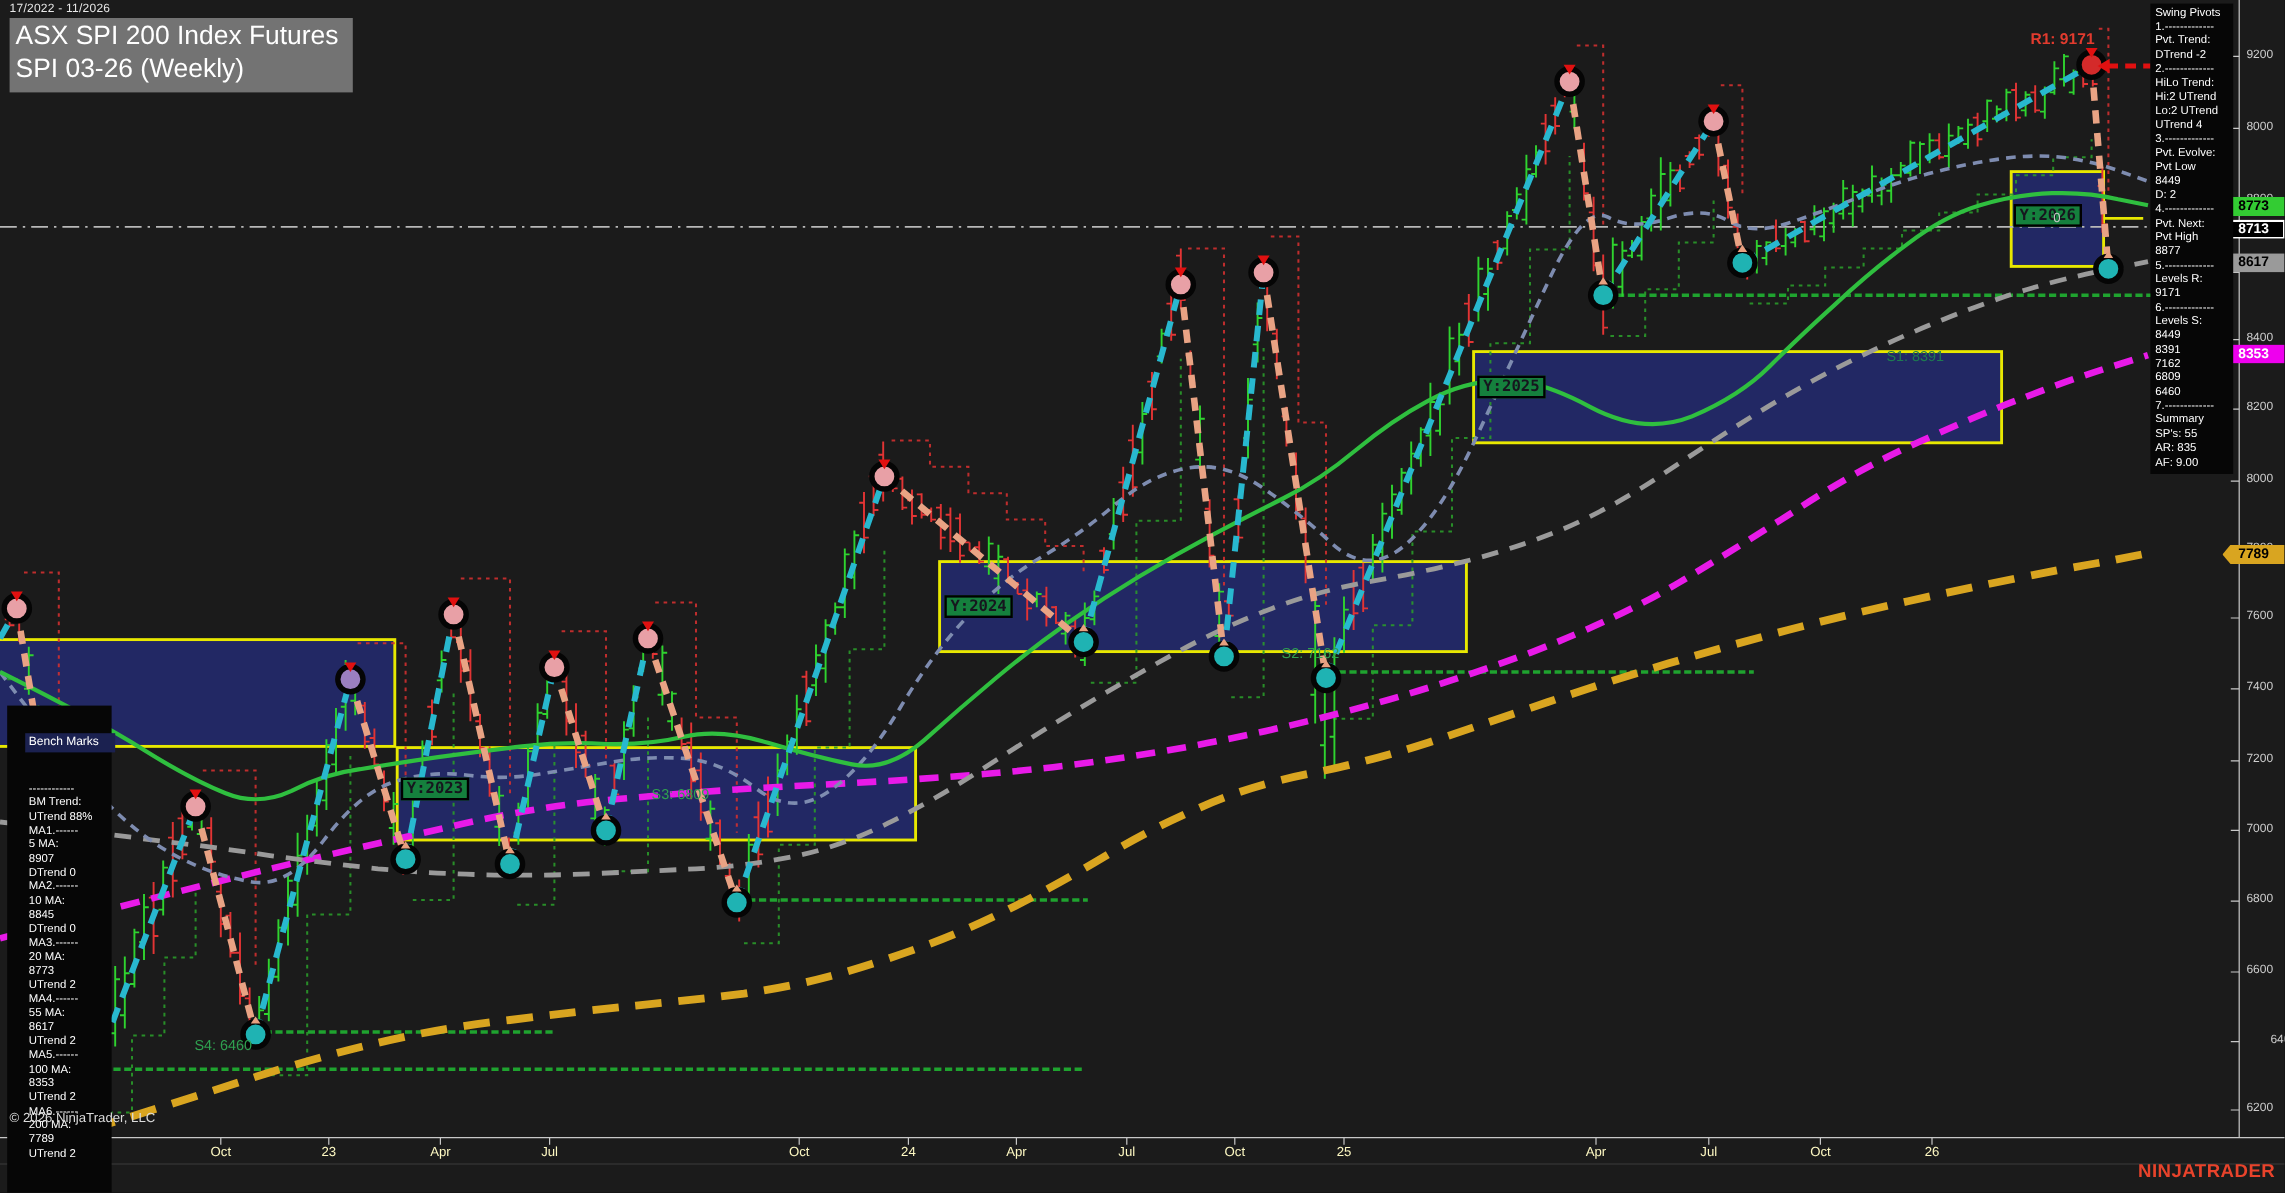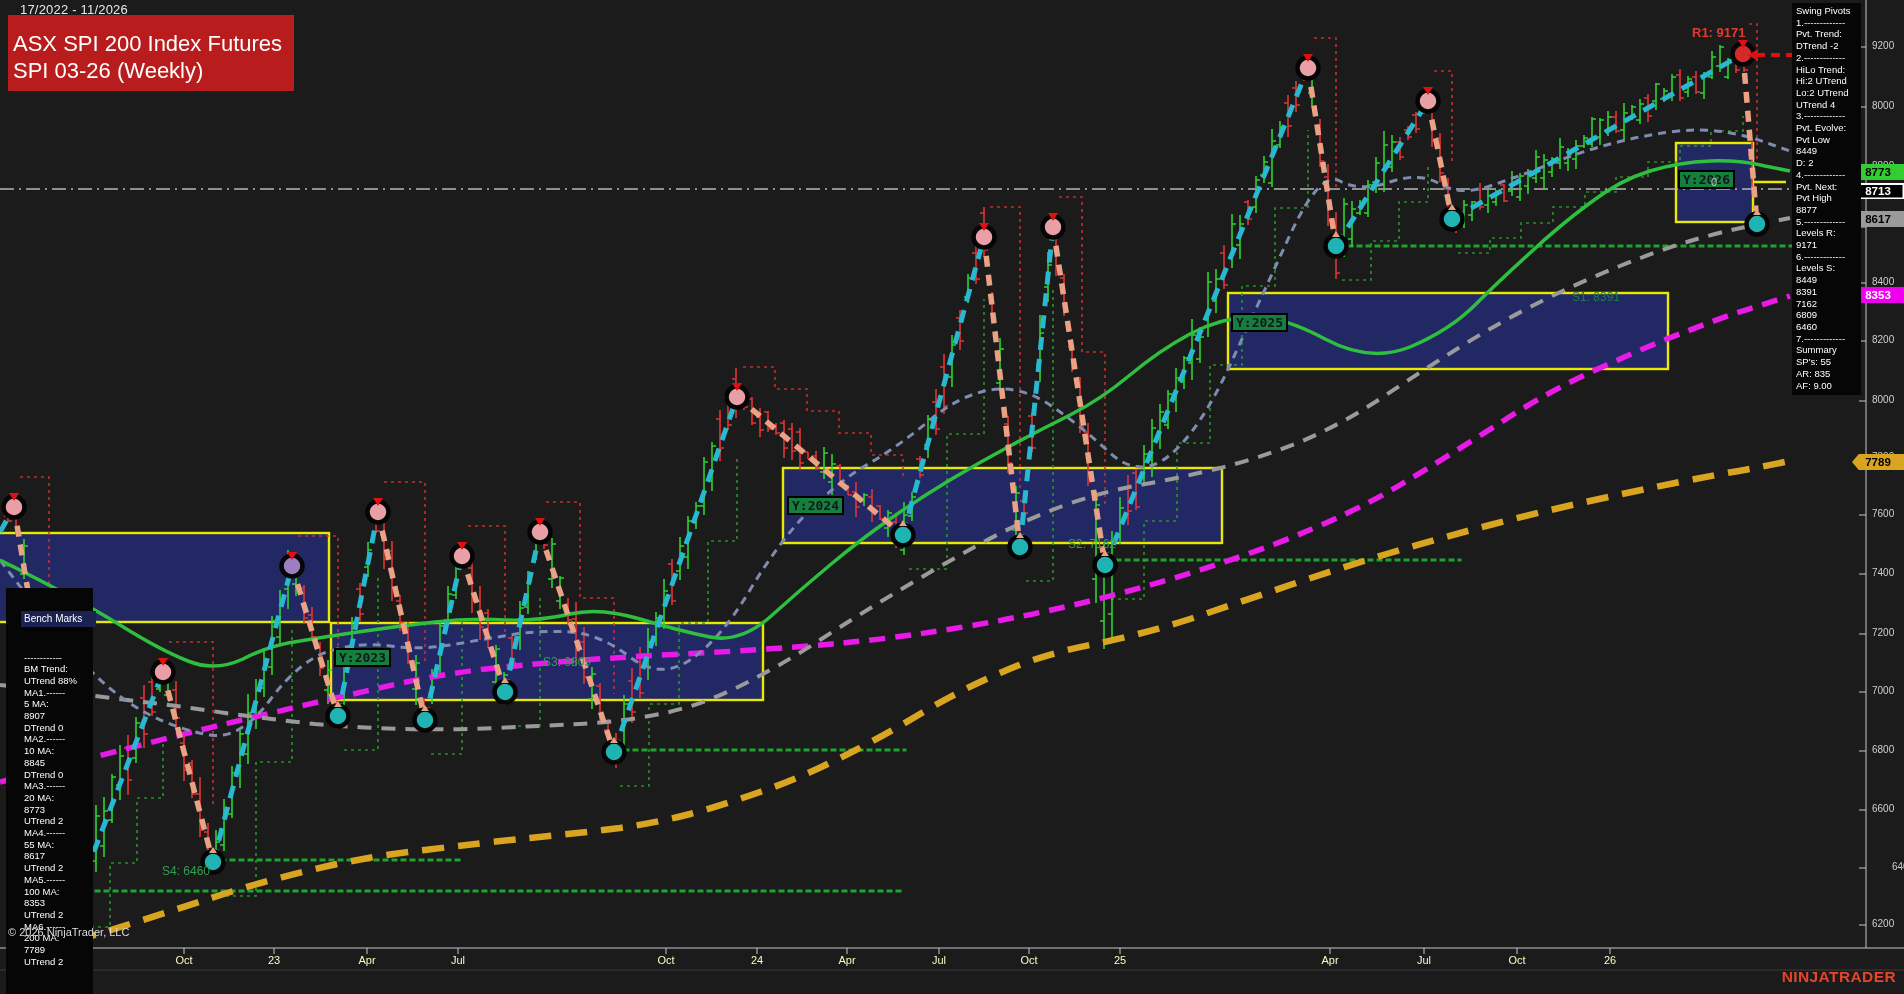--- a/index.html
+++ b/index.html
@@ -1,21 +1,21 @@
 <!DOCTYPE html>
 <html><head>
 <meta charset="utf-8">
 <style>
   html,body{margin:0;padding:0;background:#101010}
   #app{position:relative;width:1904px;height:994px;background:#1b1b1b;
        font-family:"Liberation Sans",sans-serif;overflow:hidden}
   #chart-svg{position:absolute;left:0;top:0;z-index:1}
   .ovl{position:absolute;z-index:2}
-  .range-text{left:20px;top:2px;font-size:13px;color:#e8e8e8;letter-spacing:.2px}
-  .title-box{left:8px;top:15px;background:#b91c1c;color:#fff;padding:16px 12px 6px 5px;
+  .range-text{left:8px;top:2px;font-size:10px;color:#e8e8e8;letter-spacing:.2px}
+  .title-box{left:8px;top:15px;background:#737373;color:#fff;padding:2px 12px 6px 5px;
              font-size:22px;line-height:1.22}
   .axis-price-label{left:1872px;font-size:10px;color:#cfcfcf;z-index:2}
   .time-label{top:954px;font-size:11px;color:#fef9c3;transform:translateX(-50%)}
   .tag{left:1852px;width:52px;height:16px;z-index:3;font-weight:bold;font-size:11.5px;
        text-align:center;line-height:16px;
        clip-path:polygon(0 50%,13% 0,100% 0,100% 100%,13% 100%)}
   .tag-inner{position:absolute;left:1.5px;top:1.5px;right:1.5px;bottom:1.5px;
        clip-path:polygon(0 50%,13% 0,100% 0,100% 100%,13% 100%);line-height:13px}
   .chip{background:#15803d;border:2px solid #000;color:#16161e;
         font:bold 13px "DejaVu Sans Mono",monospace;padding:0 3px;line-height:15px;z-index:3}

